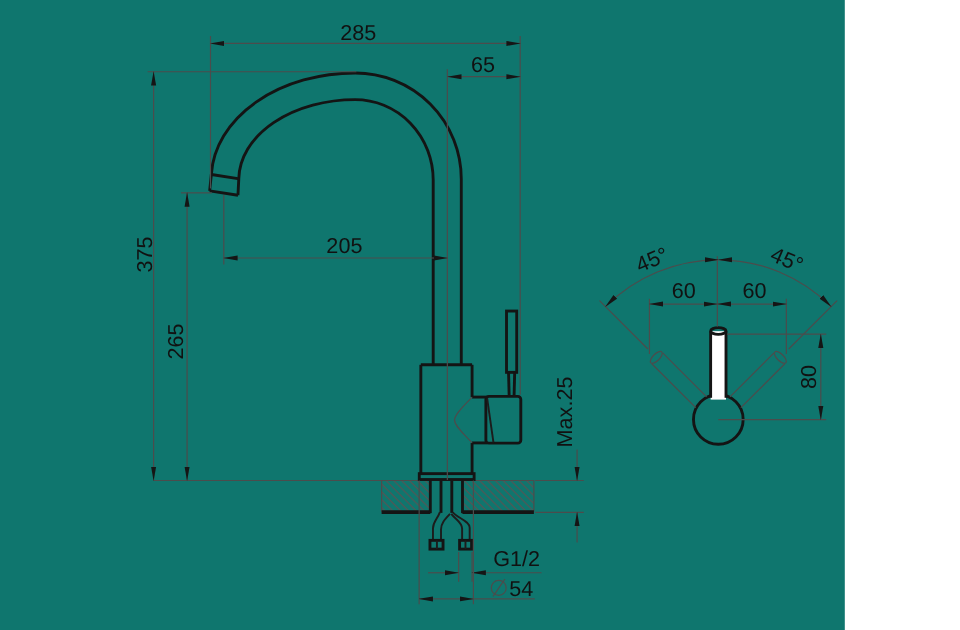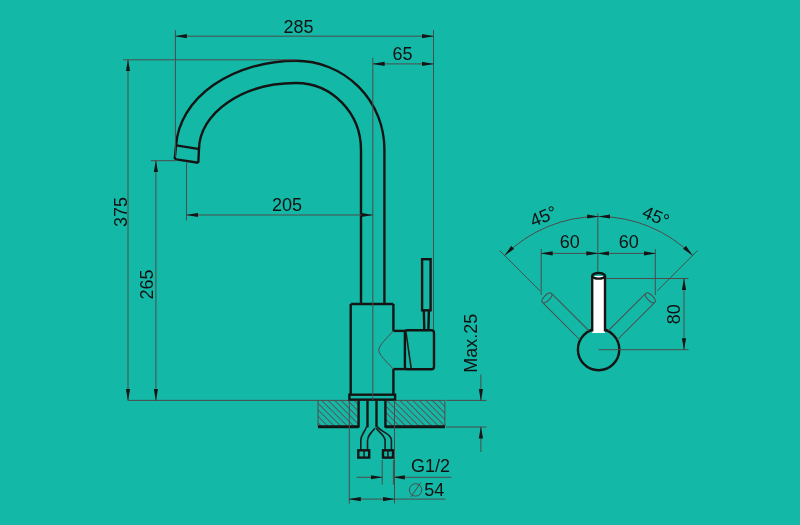--- a/index.html
+++ b/index.html
@@ -1,16 +1,16 @@
 <!DOCTYPE html>
 <html><head>
 <meta charset="utf-8">
 <style>
   html,body{margin:0;padding:0;background:#ffffff;}
-  .stage{position:relative;width:800px;height:525px;background:#14b8a6;overflow:hidden;}
+  .stage{position:relative;width:704px;height:525px;background:#0f766e;overflow:hidden;}
   svg{display:block;}
   text{font-family:"Liberation Sans", sans-serif;fill:#111111;}
   .dimtext{font-size:18px;}
   .thick{stroke:#141414;stroke-width:2.4;fill:none;stroke-linecap:butt;}
   .thick3{stroke:#141414;stroke-width:3;fill:none;}
   .med{stroke:#1c1c1c;stroke-width:1.6;fill:none;}
   .thin{stroke:#4c4c4c;stroke-width:1;fill:none;}
   .hatchline{stroke:#555555;stroke-width:1;}
 </style>
 </head>

